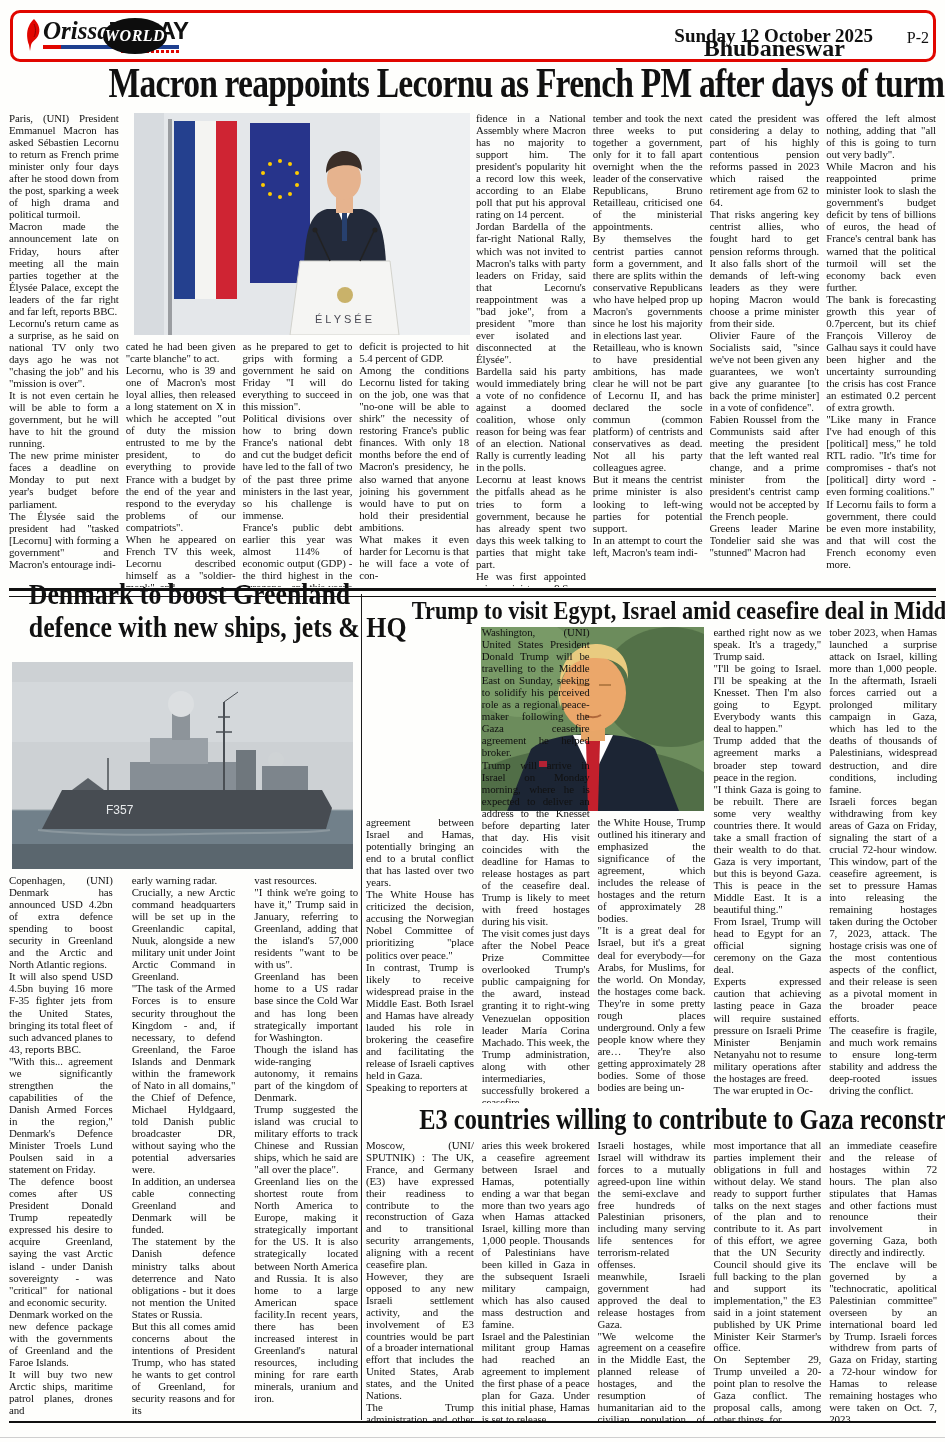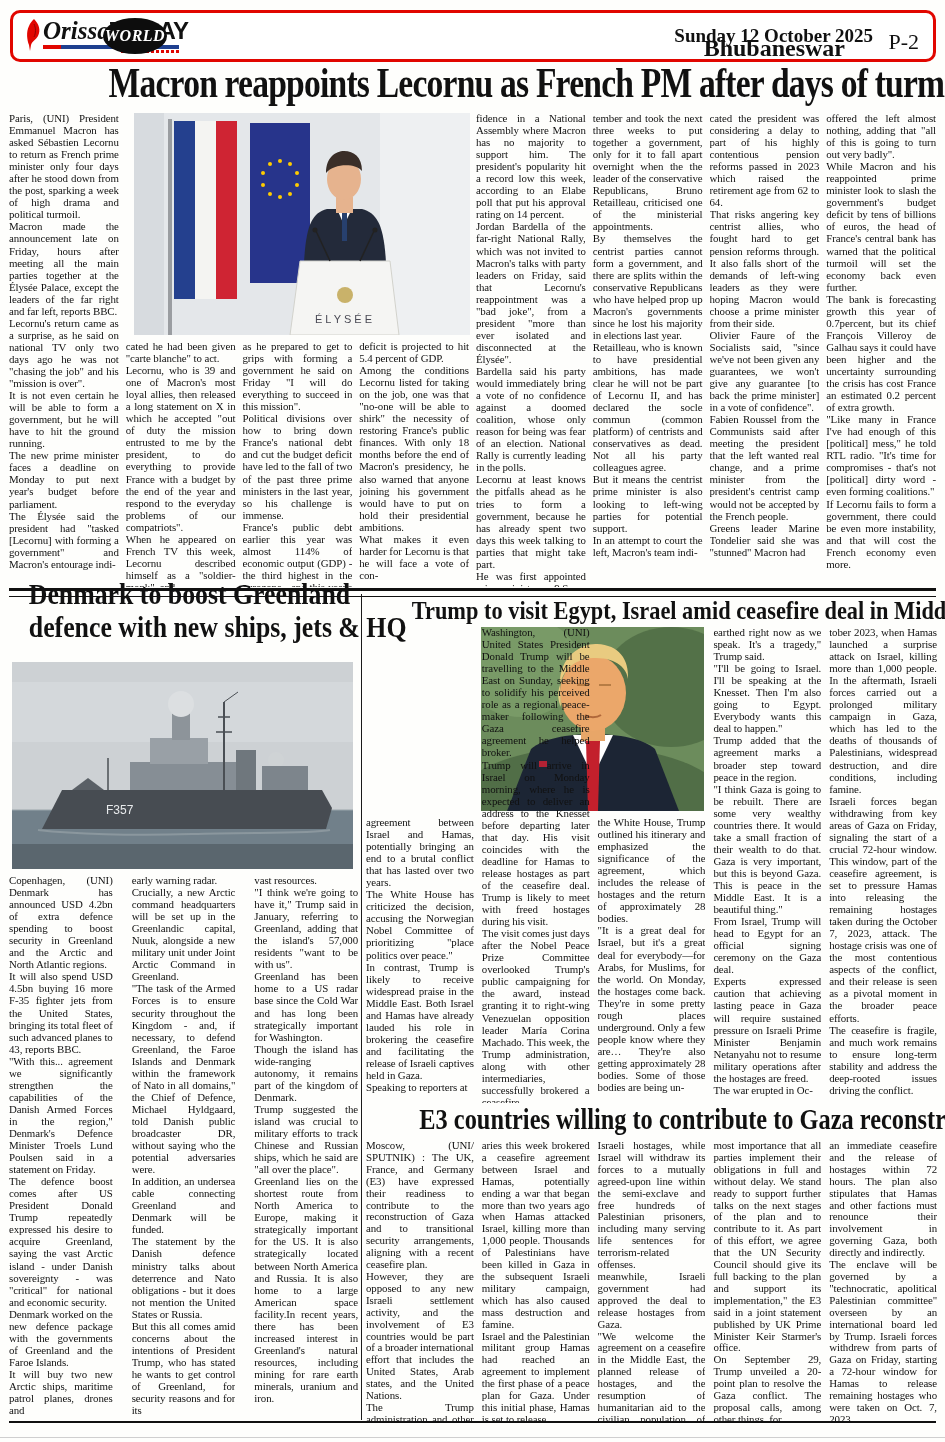--- a/index.html
+++ b/index.html
@@ -16,21 +16,21 @@
   .logo-bar{position:absolute;left:30px;top:32px;width:136px;height:4px;background:#1e3f8f;}
   .logo-bar .red-cap{position:absolute;left:0;top:0;width:18px;height:4px;background:#e10600;}
   .logo-tag{position:absolute;left:108px;top:37px;width:58px;height:3px;
             background:repeating-linear-gradient(90deg,#e10600 0 3px,transparent 3px 5px);}
   .world-badge{position:absolute;left:90px;top:5px;width:64px;height:36px;background:#0d0d0d;
                border-radius:50%;display:flex;align-items:center;justify-content:center;}
   .world-badge span{color:#ffffff;font-style:italic;font-weight:bold;font-size:16px;
                     font-family:"Liberation Serif",serif;letter-spacing:0.5px;}
   .mast-date{position:absolute;left:0;right:60px;top:12px;text-align:right;font-weight:bold;font-size:19px;}
   .mast-city{position:absolute;right:88px;top:22px;font-weight:bold;font-size:24px;}
-  .mast-page{position:absolute;right:14px;top:16px;font-size:22px;}
+  .mast-page{position:absolute;right:4px;top:16px;font-size:16px;}
 
   
   .hl{position:absolute;text-align:center;font-weight:bold;}
   .cond{display:inline-block;white-space:nowrap;transform-origin:50% 50%;}
   .hl-macron{left:0;top:59px;width:945px;font-size:42px;}
   .hl-macron .cond{transform:scaleX(0.80);letter-spacing:-1px;}
   .hl-denmark{left:4px;top:577px;width:354px;font-size:30px;line-height:33px;}
   .hl-denmark .cond{transform:scaleX(0.86);display:block;}
   .hl-trump{left:363px;top:596px;width:574px;font-size:26px;}
   .hl-trump .cond{transform:scaleX(0.86);}

